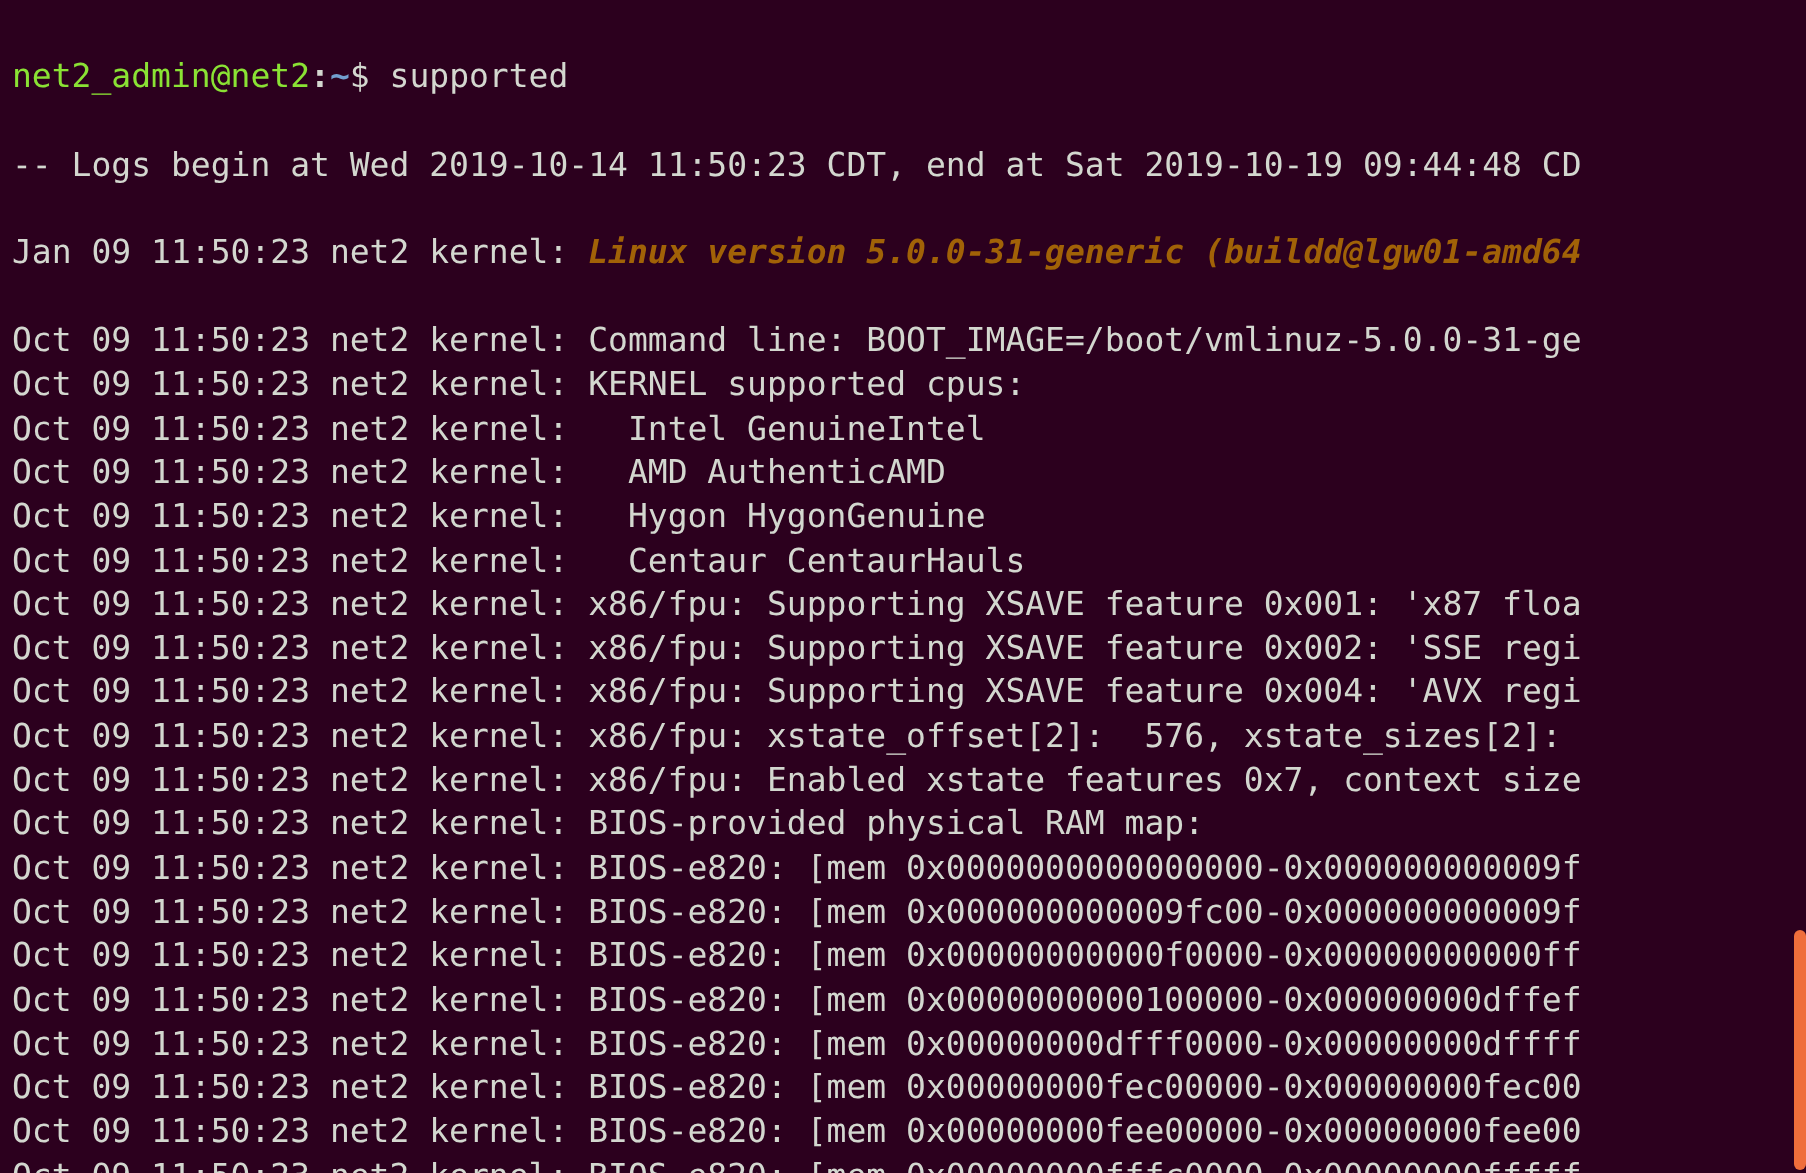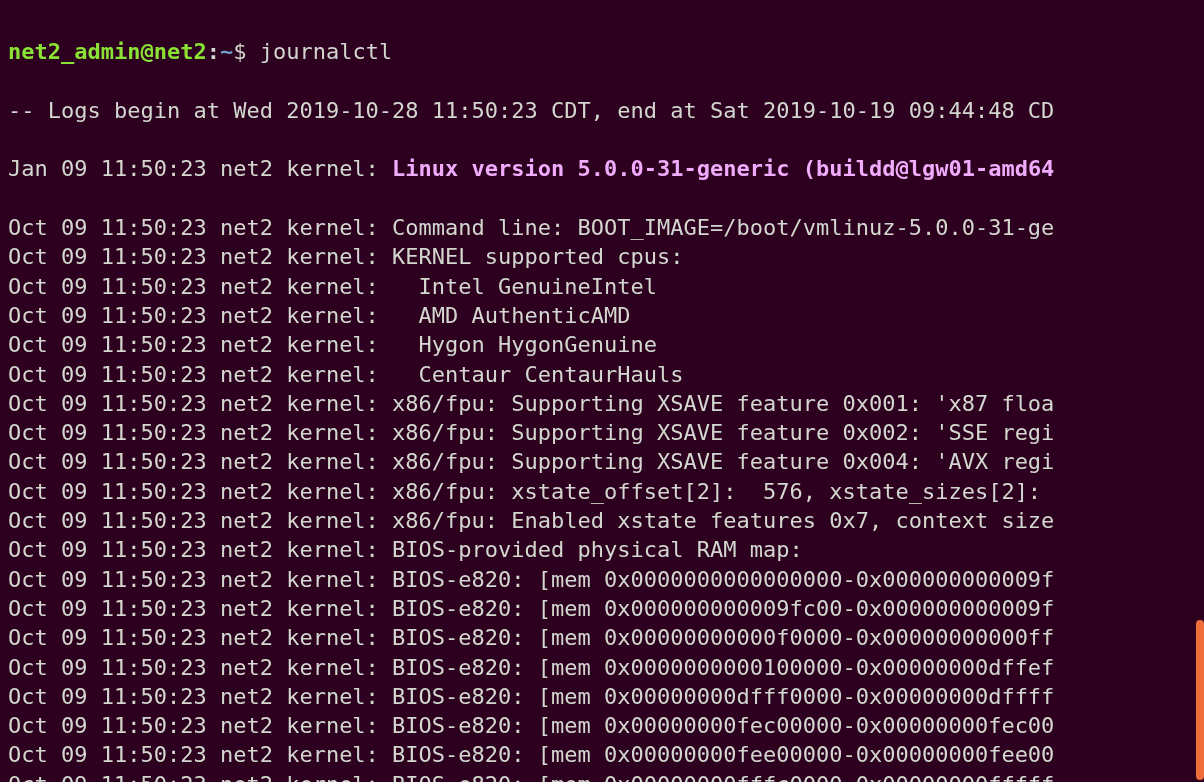--- a/index.html
+++ b/index.html
@@ -12,39 +12,39 @@
     font-size: 22px;
     line-height: 29.3px;
     color: #d3d7cf;
     overflow: hidden;
     position: relative;
   }
   .terminal {
     padding: 8px 8px 0 8px;
     white-space: pre;
   }
-  .prompt-user { color: #8ae234; font-weight: bold; }
+  .prompt-user { color: #8ae234; font-weight: normal; }
   .prompt-sep  { color: #d3d7cf; font-weight: bold; }
   .prompt-path { color: #729fcf; font-weight: bold; }
   .prompt-end  { color: #d3d7cf; }
-  .bold { color: #f0abfc; font-weight: bold; }
+  .bold { color: #a16207; font-weight: bold; font-style: italic; }
   .line { display: block; }
   .scrollbar {
     position: absolute;
     right: 0;
     top: 620px;
     width: 8px;
     height: 160px;
     background: #ef6e3b;
     border-radius: 4px;
   }
 </style>
 </head>
 <body>
 
 <div class="terminal">
-<span class="line"><span class="prompt-user">net2_admin@net2</span><span class="prompt-sep">:</span><span class="prompt-path">~</span><span class="prompt-end">$ </span><span>journalctl</span></span>
-<span class="line">-- Logs begin at Wed 2019-10-28 11:50:23 CDT, end at Sat 2019-10-19 09:44:48 CD</span>
+<span class="line"><span class="prompt-user">net2_admin@net2</span><span class="prompt-sep">:</span><span class="prompt-path">~</span><span class="prompt-end">$ </span><span>supported</span></span>
+<span class="line">-- Logs begin at Wed 2019-10-14 11:50:23 CDT, end at Sat 2019-10-19 09:44:48 CD</span>
 <span class="line"><span>Jan 09 11:50:23 net2 kernel: </span><span class="bold">Linux version 5.0.0-31-generic (buildd@lgw01-amd64</span></span>
 <span id="lines-container"><span class="line">Oct 09 11:50:23 net2 kernel: Command line: BOOT_IMAGE=/boot/vmlinuz-5.0.0-31-ge</span><span class="line">Oct 09 11:50:23 net2 kernel: KERNEL supported cpus:</span><span class="line">Oct 09 11:50:23 net2 kernel:   Intel GenuineIntel</span><span class="line">Oct 09 11:50:23 net2 kernel:   AMD AuthenticAMD</span><span class="line">Oct 09 11:50:23 net2 kernel:   Hygon HygonGenuine</span><span class="line">Oct 09 11:50:23 net2 kernel:   Centaur CentaurHauls</span><span class="line">Oct 09 11:50:23 net2 kernel: x86/fpu: Supporting XSAVE feature 0x001: 'x87 floa</span><span class="line">Oct 09 11:50:23 net2 kernel: x86/fpu: Supporting XSAVE feature 0x002: 'SSE regi</span><span class="line">Oct 09 11:50:23 net2 kernel: x86/fpu: Supporting XSAVE feature 0x004: 'AVX regi</span><span class="line">Oct 09 11:50:23 net2 kernel: x86/fpu: xstate_offset[2]:  576, xstate_sizes[2]: </span><span class="line">Oct 09 11:50:23 net2 kernel: x86/fpu: Enabled xstate features 0x7, context size</span><span class="line">Oct 09 11:50:23 net2 kernel: BIOS-provided physical RAM map:</span><span class="line">Oct 09 11:50:23 net2 kernel: BIOS-e820: [mem 0x0000000000000000-0x000000000009f</span><span class="line">Oct 09 11:50:23 net2 kernel: BIOS-e820: [mem 0x000000000009fc00-0x000000000009f</span><span class="line">Oct 09 11:50:23 net2 kernel: BIOS-e820: [mem 0x00000000000f0000-0x00000000000ff</span><span class="line">Oct 09 11:50:23 net2 kernel: BIOS-e820: [mem 0x0000000000100000-0x00000000dffef</span><span class="line">Oct 09 11:50:23 net2 kernel: BIOS-e820: [mem 0x00000000dfff0000-0x00000000dffff</span><span class="line">Oct 09 11:50:23 net2 kernel: BIOS-e820: [mem 0x00000000fec00000-0x00000000fec00</span><span class="line">Oct 09 11:50:23 net2 kernel: BIOS-e820: [mem 0x00000000fee00000-0x00000000fee00</span><span class="line">Oct 09 11:50:23 net2 kernel: BIOS-e820: [mem 0x00000000fffc0000-0x00000000fffff</span></span>
 </div>
 
 <div class="scrollbar"></div>
 
 </body></html>

